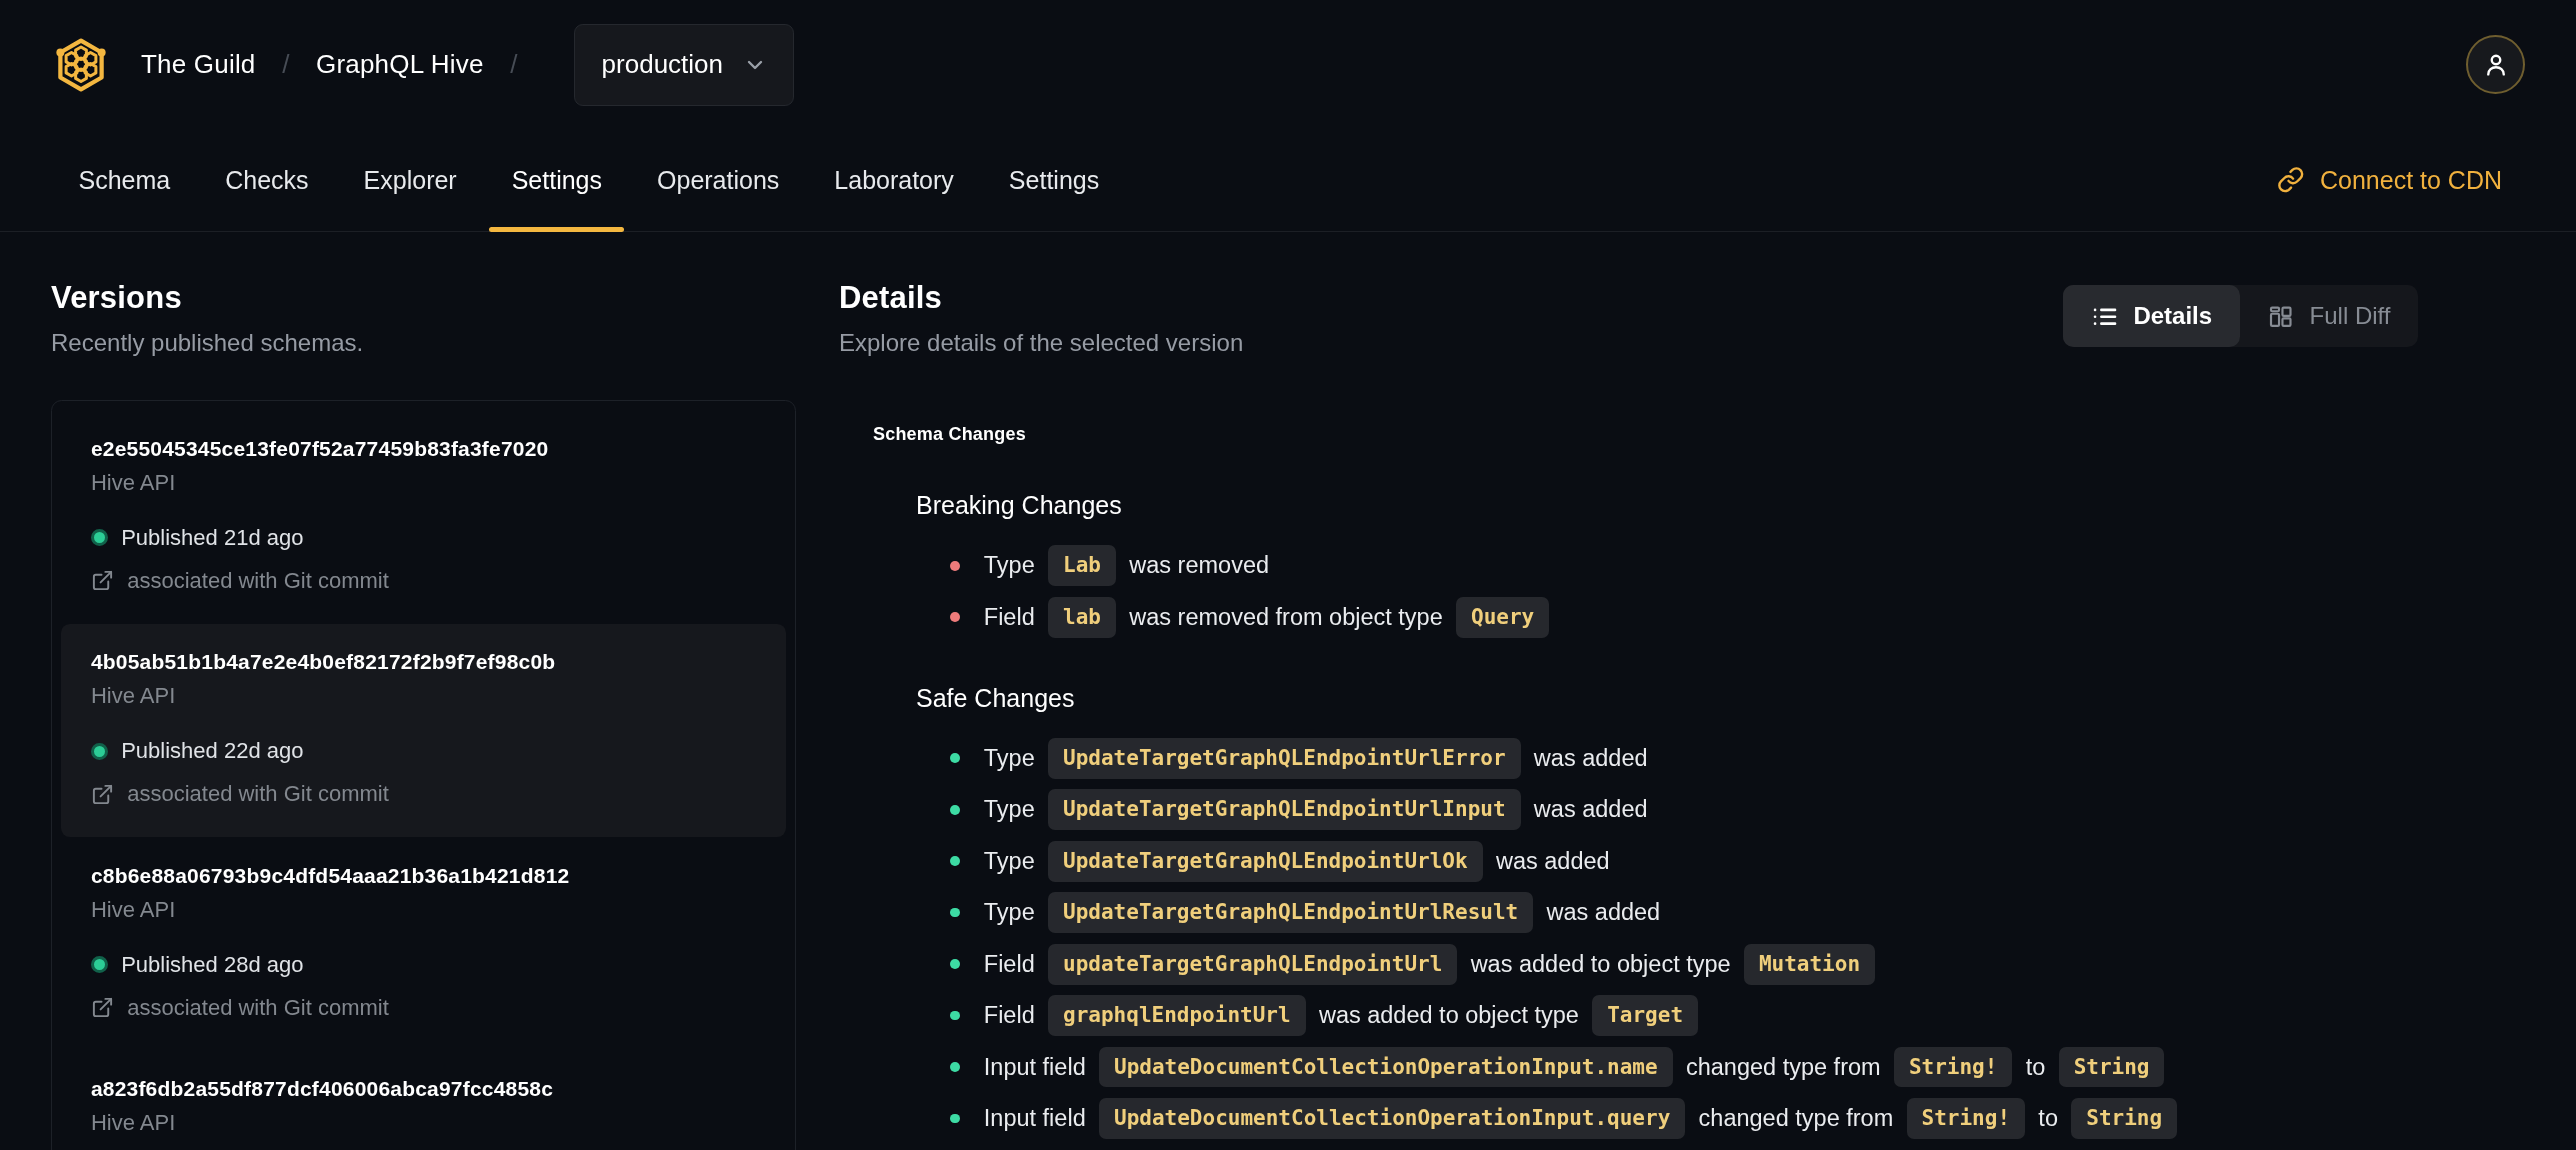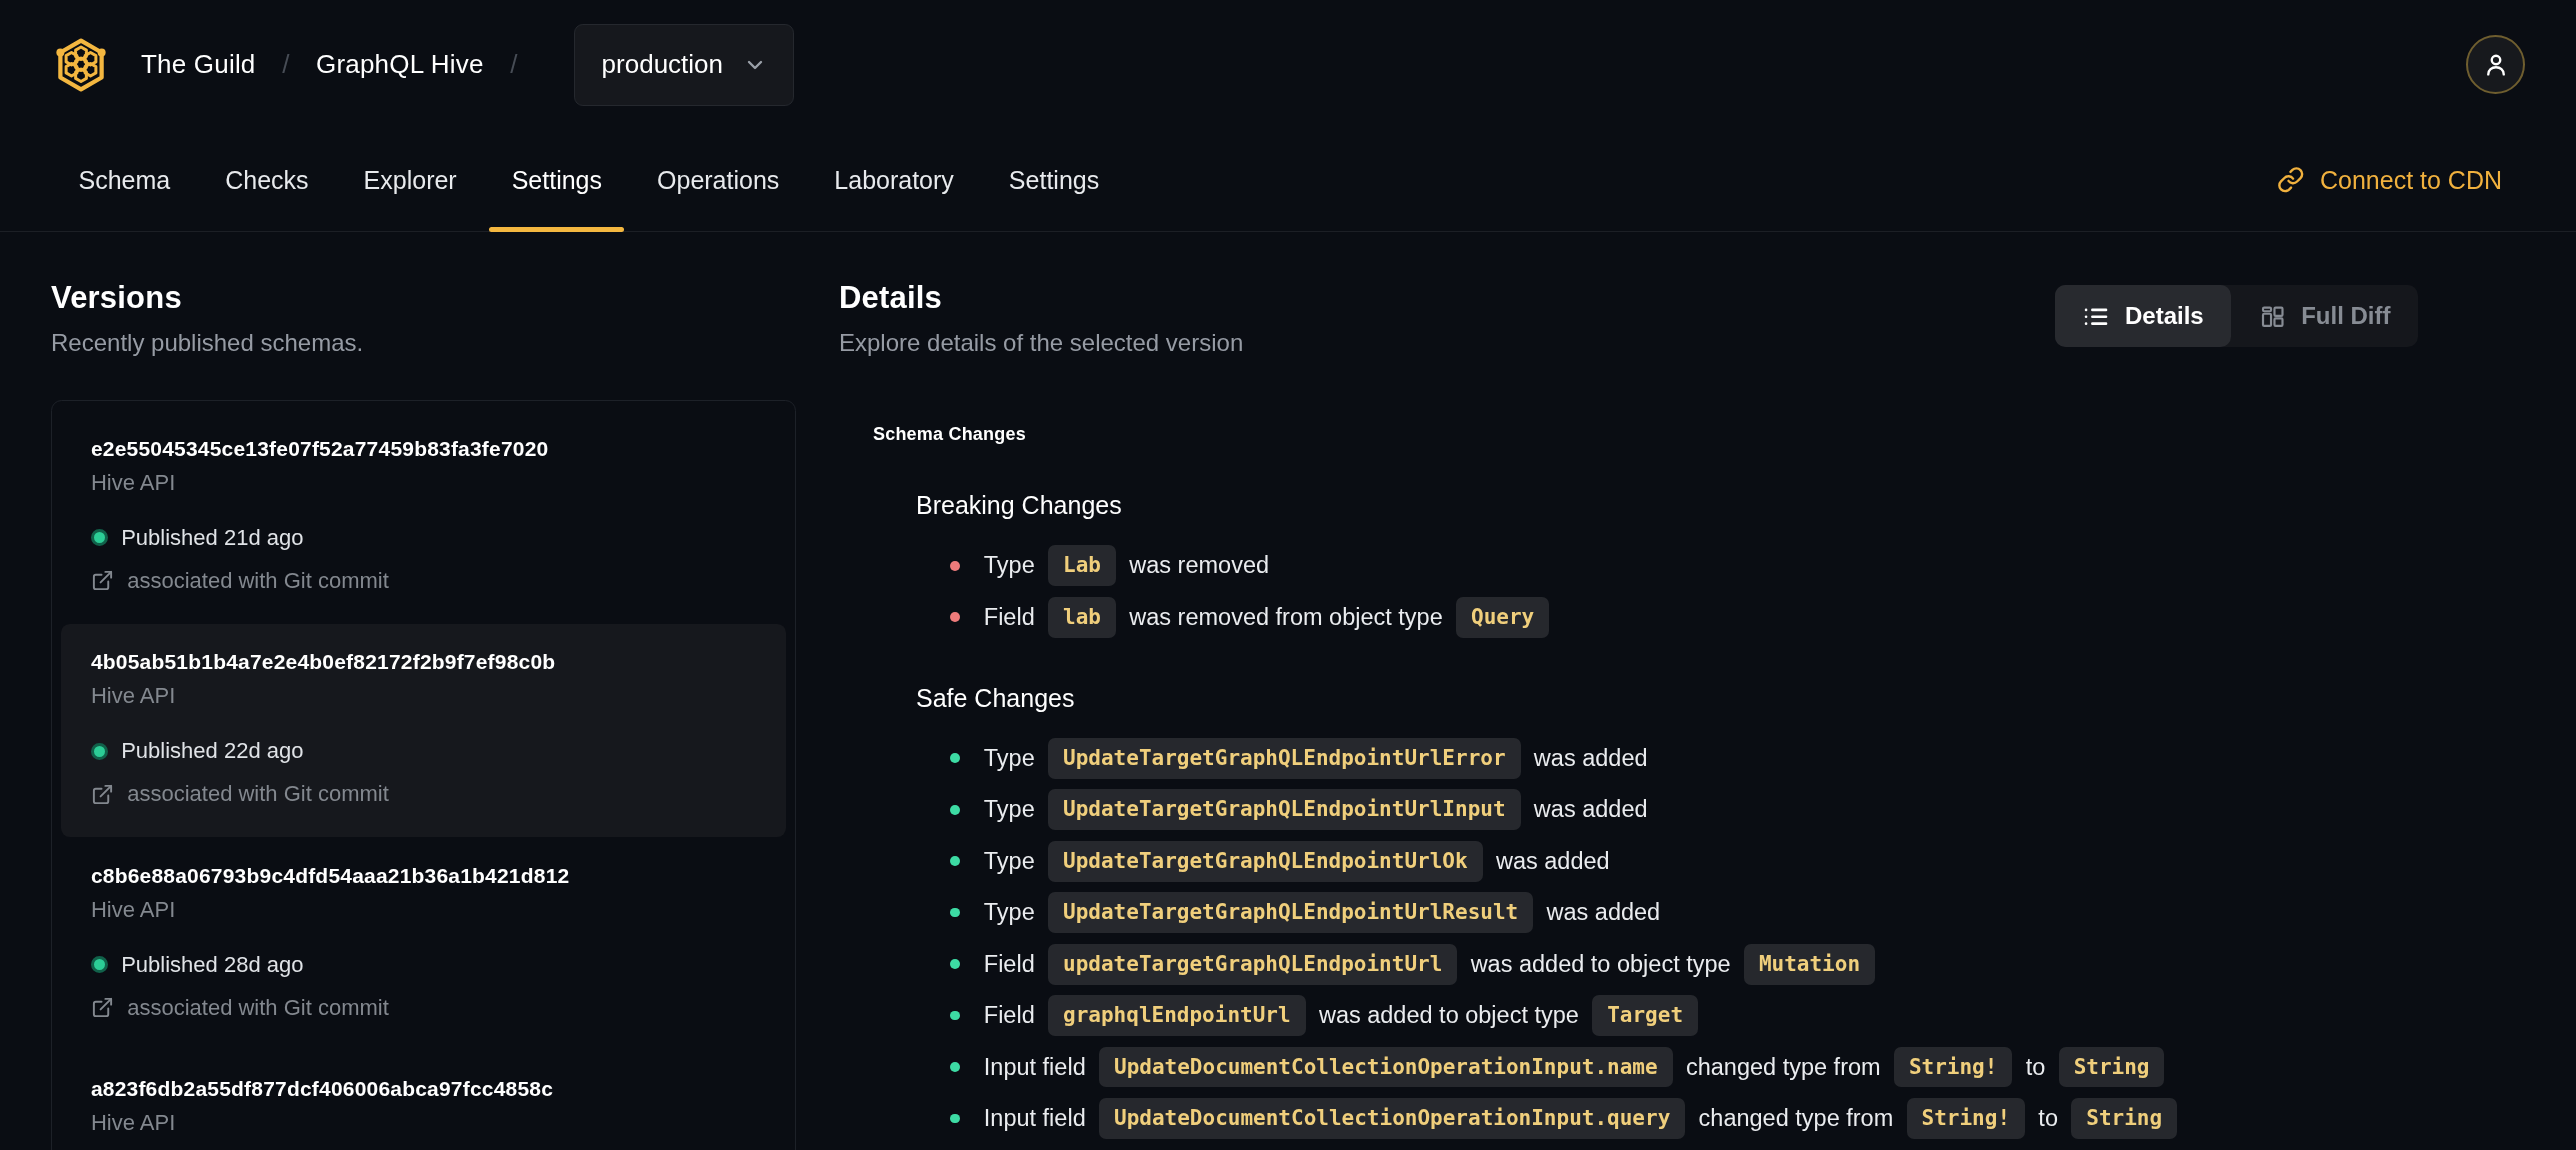--- a/index.html
+++ b/index.html
@@ -118,21 +118,21 @@
     background: #15171c;
     border-radius: 10.6px;
     margin-top: 5.3px;
     flex: none;
   }
   .seg {
     display: flex; align-items: center; gap: 15px;
     height: 62px; padding: 0 27.5px;
     border: none; border-radius: 10.6px;
     background: transparent;
-    font-size: 24px; color: #878c94; font-weight: bold;
+    font-size: 24px; color: #878c94;
   }
   .seg.active { background: #282a2f; color: #ffffff; font-weight: 600; }
 
   
   .schema-changes { margin-top: 67px; padding-left: 34px; }
   .schema-changes h3 { margin: 0; font-size: 18px; font-weight: 700; letter-spacing: 0.2px; }
   .change-group { margin-top: 46px; padding-left: 43px; }
   .change-group-title { margin: 0; font-size: 25px; font-weight: 500; color: #ffffff; }
   .change-rows { margin-top: 25px; }
   .change-row { display: flex; align-items: center; margin-bottom: 10.6px; min-height: 39px; }

